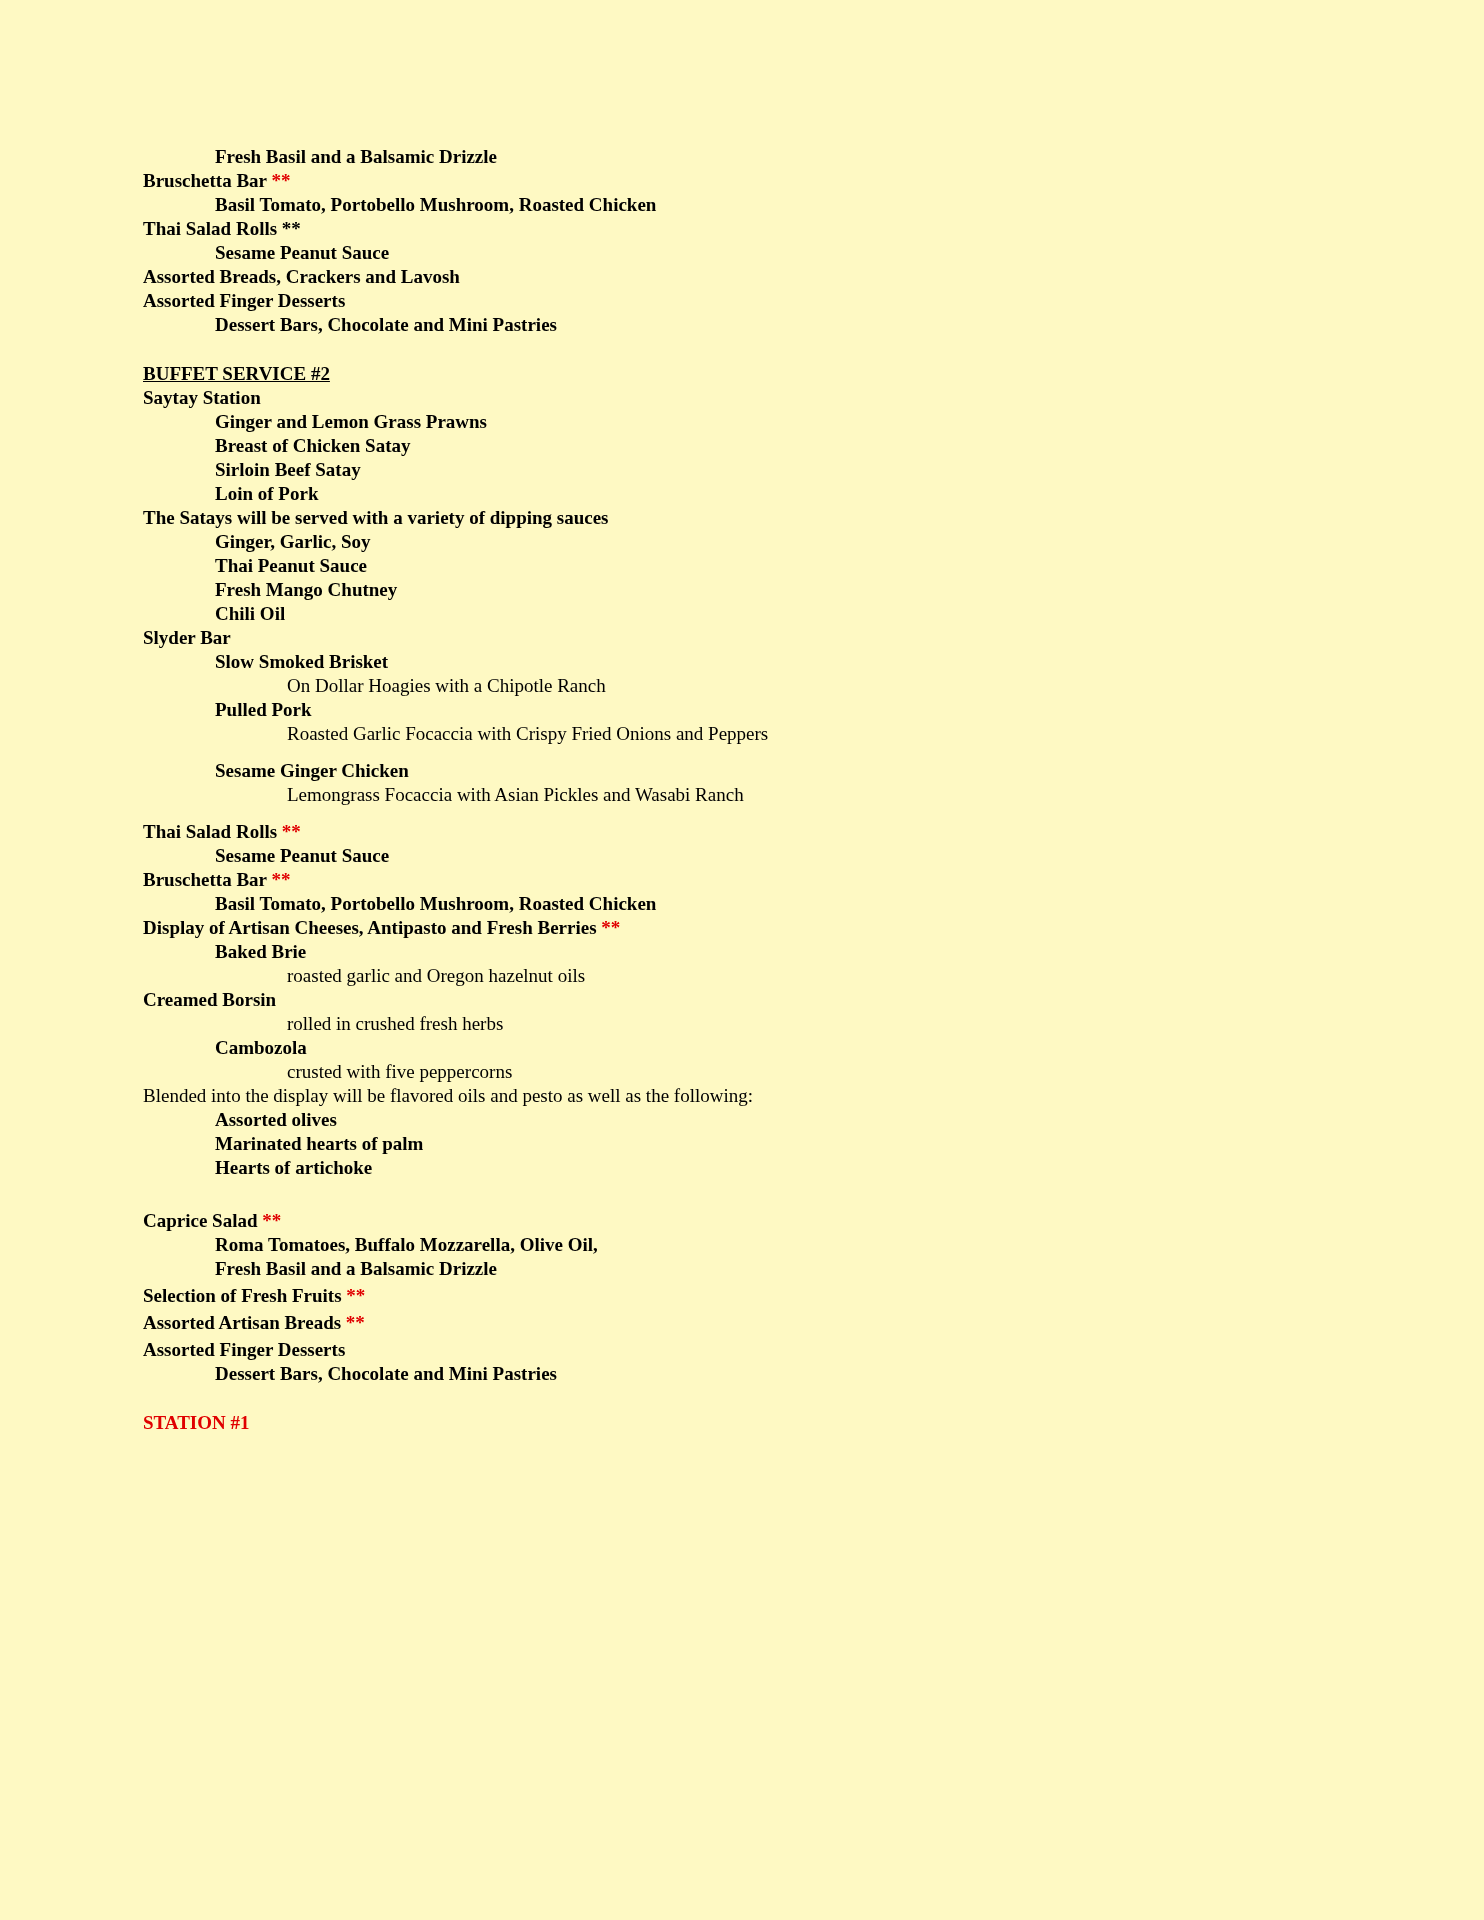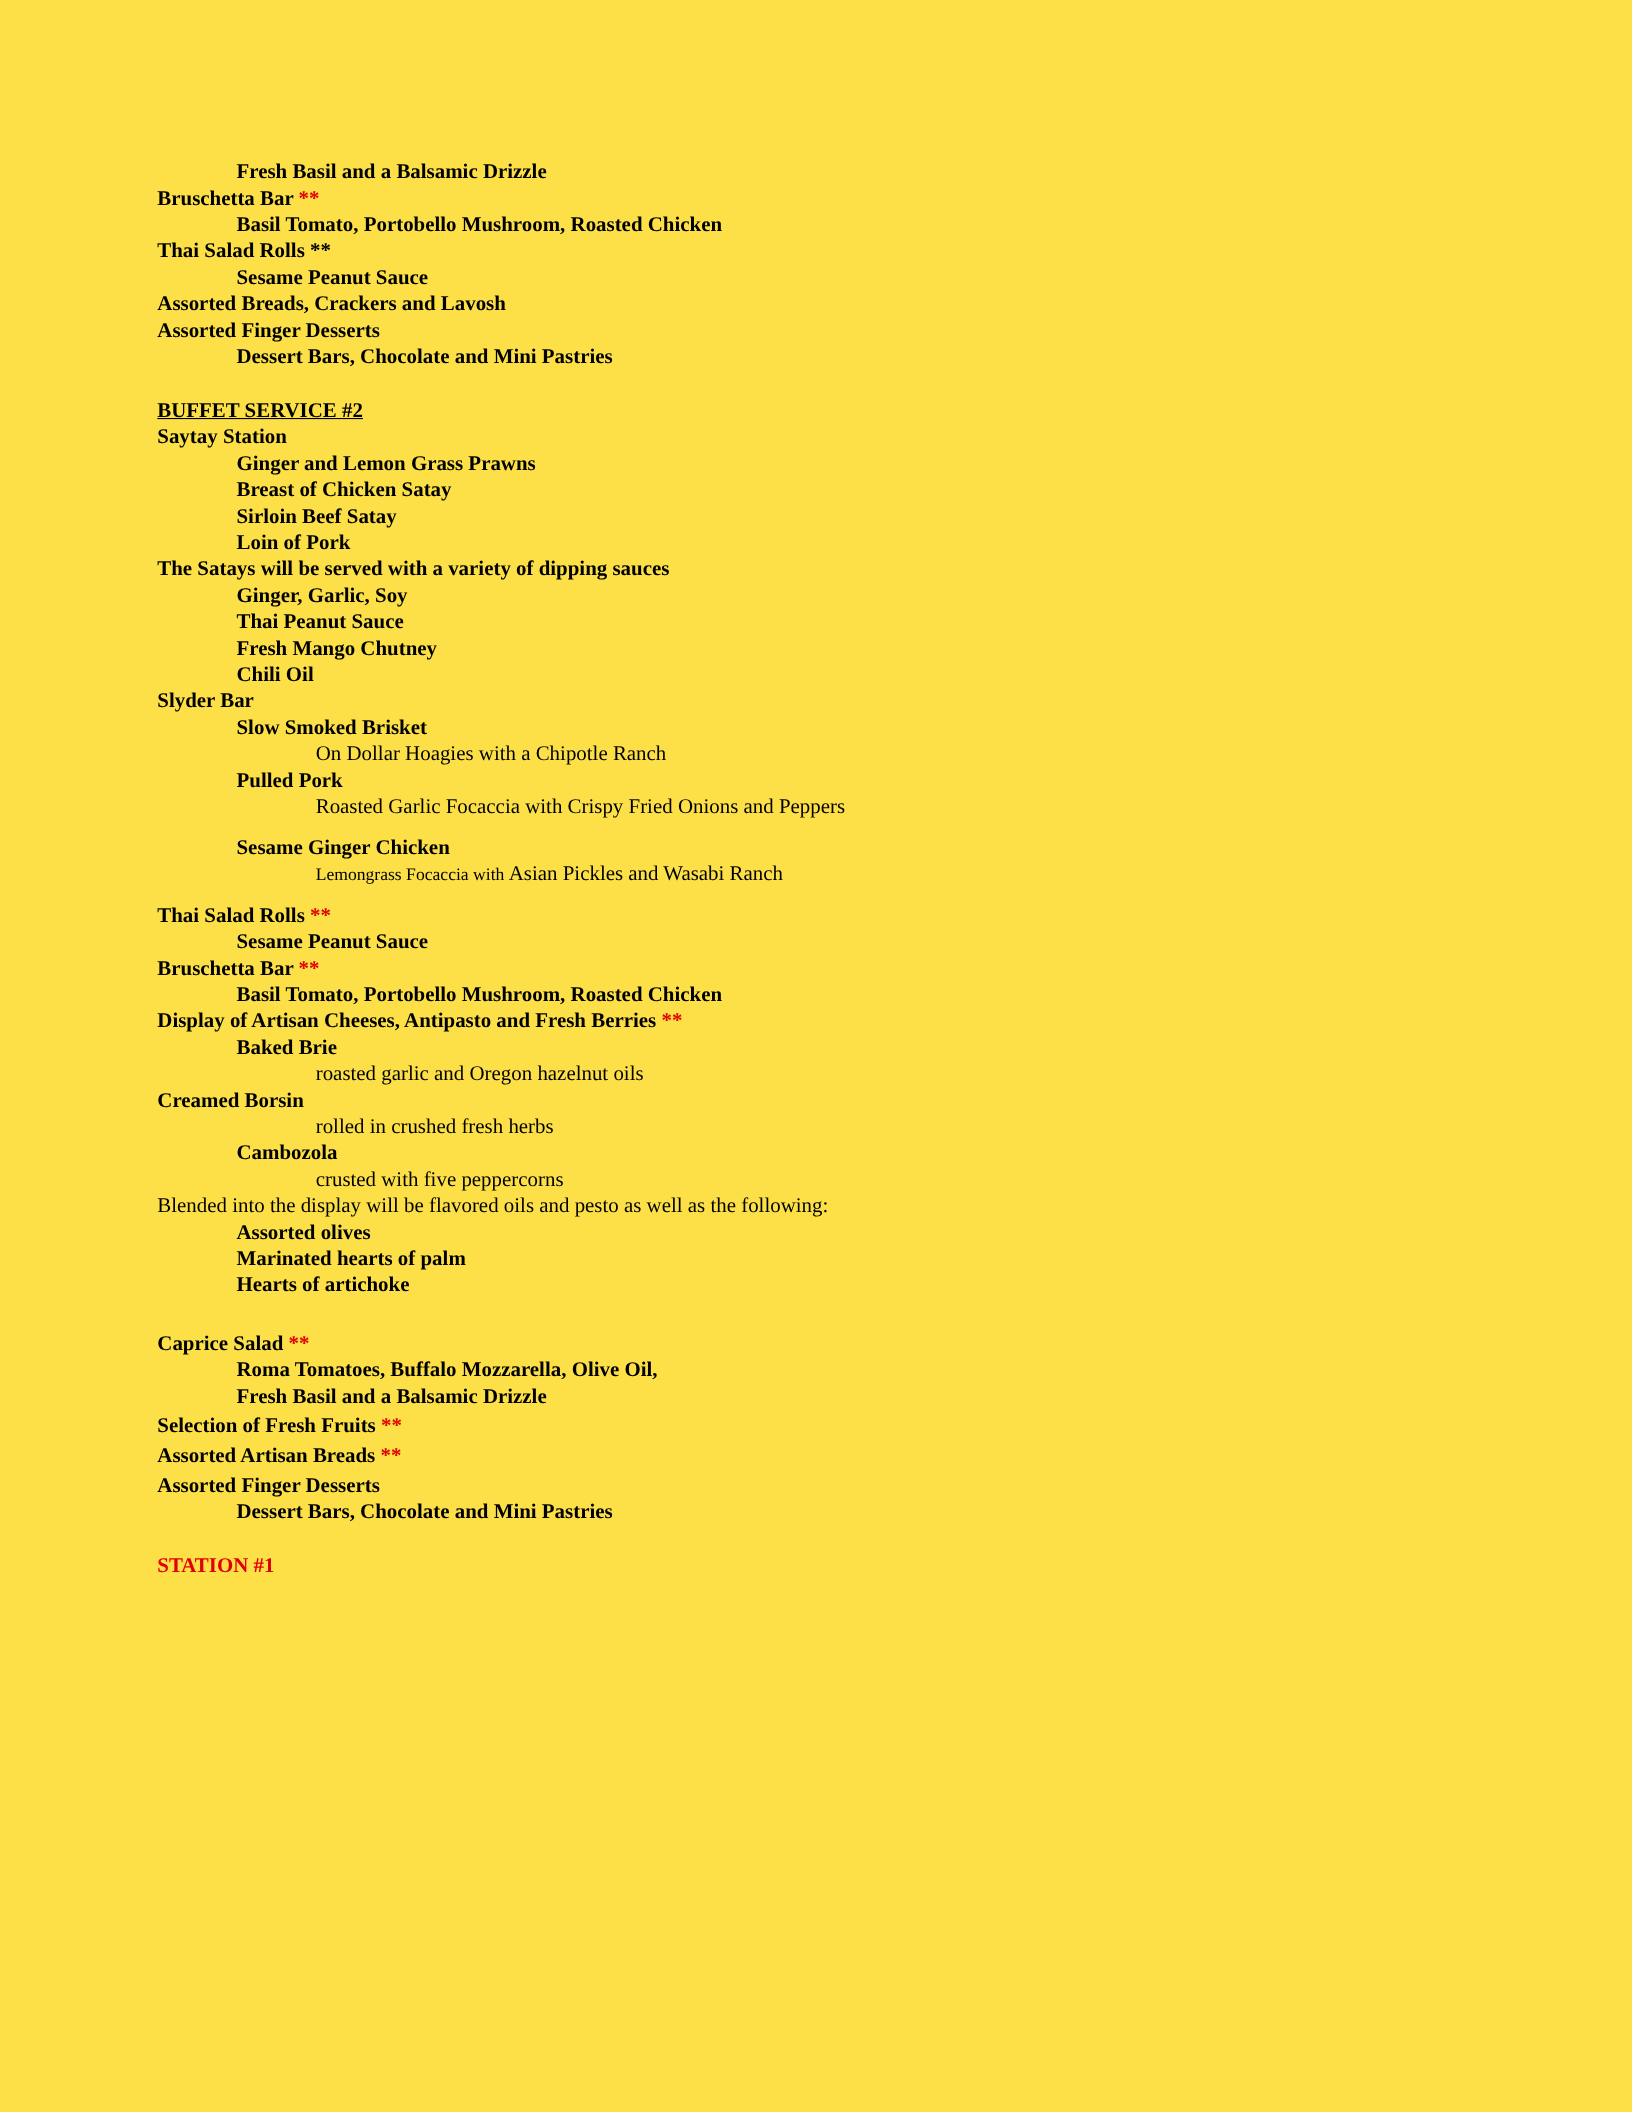--- a/index.html
+++ b/index.html
@@ -5,36 +5,36 @@
   html, body {
     margin: 0;
     padding: 0;
     background: #ffffff;
   }
   .page {
     position: relative;
     width: 1484px;
     height: 1920px;
     box-sizing: border-box;
-    background: #fde047;
+    background: #fef9c3;
     padding: 145px 110px 0 143px;
     font-family: "Liberation Serif", "DejaVu Serif", serif;
     font-size: 19px;
     color: #000000;
     overflow: hidden;
   }
   .line {
     line-height: 24px;
     min-height: 24px;
     white-space: pre-wrap;
   }
   .blank { height: 25px; }
   .b  { font-weight: bold; }
   .u  { text-decoration: underline; text-align: center; }
-  .lg { font-size: 16px; }
+  .lg { font-size: 19px; }
 </style>
 </head>
 <body>
 
 <div class="page">
   <div>
       <div class="line" style="padding-left: 72px;"><span class="b">Fresh Basil and a Balsamic Drizzle</span></div>
       <div class="line" style="padding-left: 0px;"><span class="b">Bruschetta Bar </span><span class="b" style="color: rgb(224, 0, 0);">**</span></div>
       <div class="line" style="padding-left: 72px;"><span class="b">Basil Tomato, Portobello Mushroom, Roasted Chicken</span></div>
       <div class="line" style="padding-left: 0px;"><span class="b">Thai Salad Rolls </span><span class="b">**</span></div>

